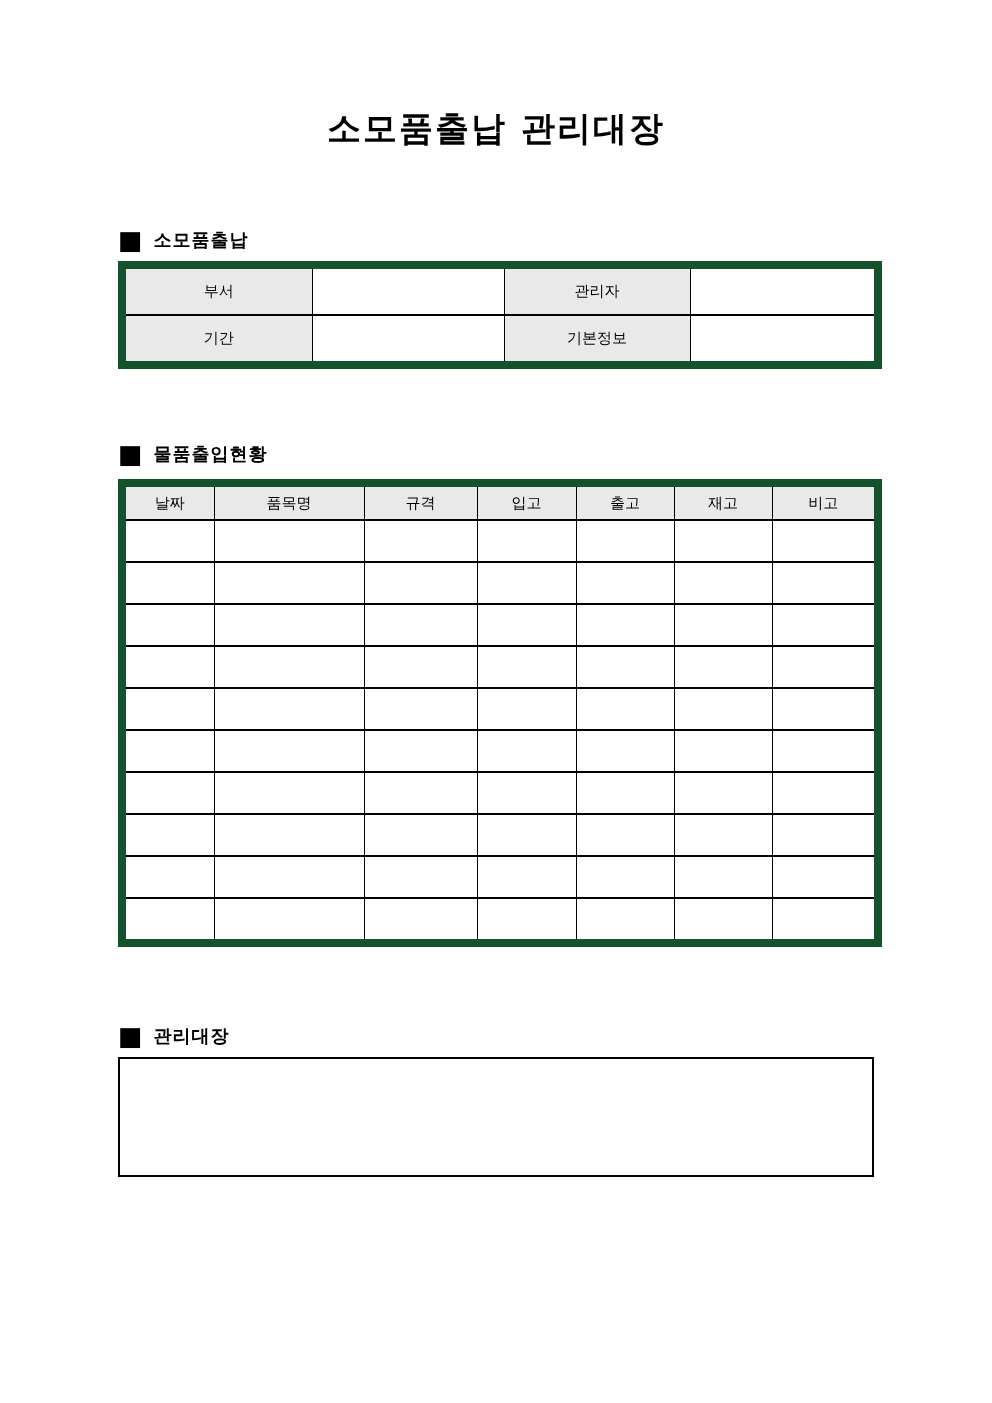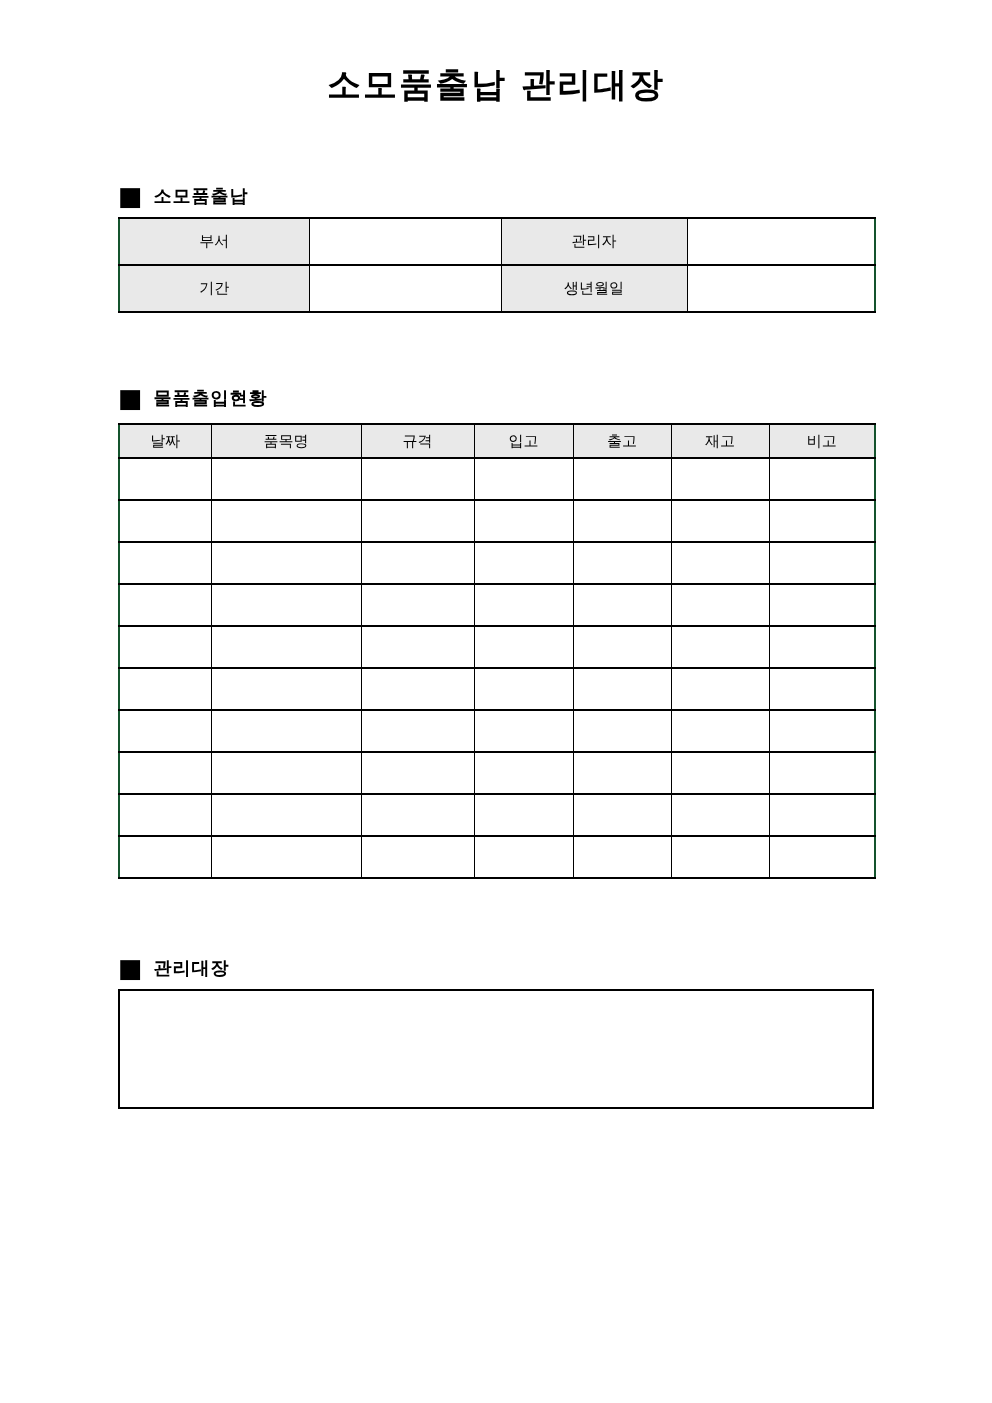--- a/index.html
+++ b/index.html
@@ -9,21 +9,21 @@
   }
   .page {
     position: relative;
     width: 793px;
     height: 1403px;
     margin: 0 auto;
     background: #ffffff;
     font-family: "DejaVu Sans", "Liberation Sans", sans-serif;
     color: #000000;
     box-sizing: border-box;
-    padding-top: 64px;
+    padding-top: 108px;
     overflow: hidden;
   }
   .content {
     width: 756px;
     margin: 0 auto;
   }
   .doc-title {
     font-size: 34px;
     font-weight: bold;
     line-height: 41px;
@@ -42,21 +42,21 @@
   .section-marker {
     font-size: 26px;
     line-height: 0;
     margin-right: 10px;
     font-weight: normal;
   }
   table.form-table {
     table-layout: fixed;
     border-collapse: collapse;
     width: 756px;
-    border: 2px solid #14532d;
+    border: 8px solid #14532d;
   }
   table.form-table th,
   table.form-table td {
     border-style: solid;
     border-color: #000000;
     border-width: 2px 1px; 
     padding: 0;
     text-align: center;
     vertical-align: middle;
     font-size: 15px;
@@ -116,21 +116,21 @@
       <tbody>
         <tr>
           <td class="label-cell">부서</td>
           <td class="value-cell"></td>
           <td class="label-cell">관리자</td>
           <td class="value-cell"></td>
         </tr>
         <tr>
           <td class="label-cell">기간</td>
           <td class="value-cell"></td>
-          <td class="label-cell">생년월일</td>
+          <td class="label-cell">기본정보</td>
           <td class="value-cell"></td>
         </tr>
       </tbody>
     </table>
 
     <div class="section-heading mt-section2">
       <span class="section-marker">■</span>
       <span>물품출입현황</span>
     </div>
 

